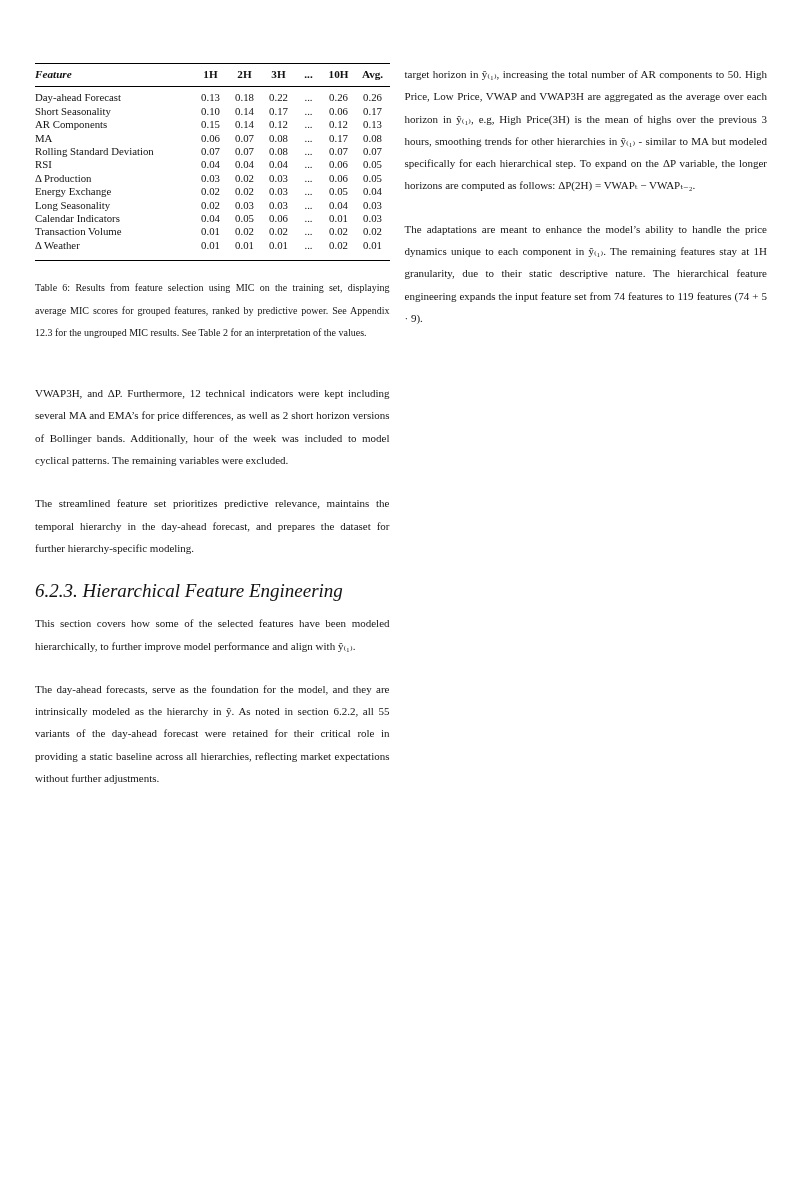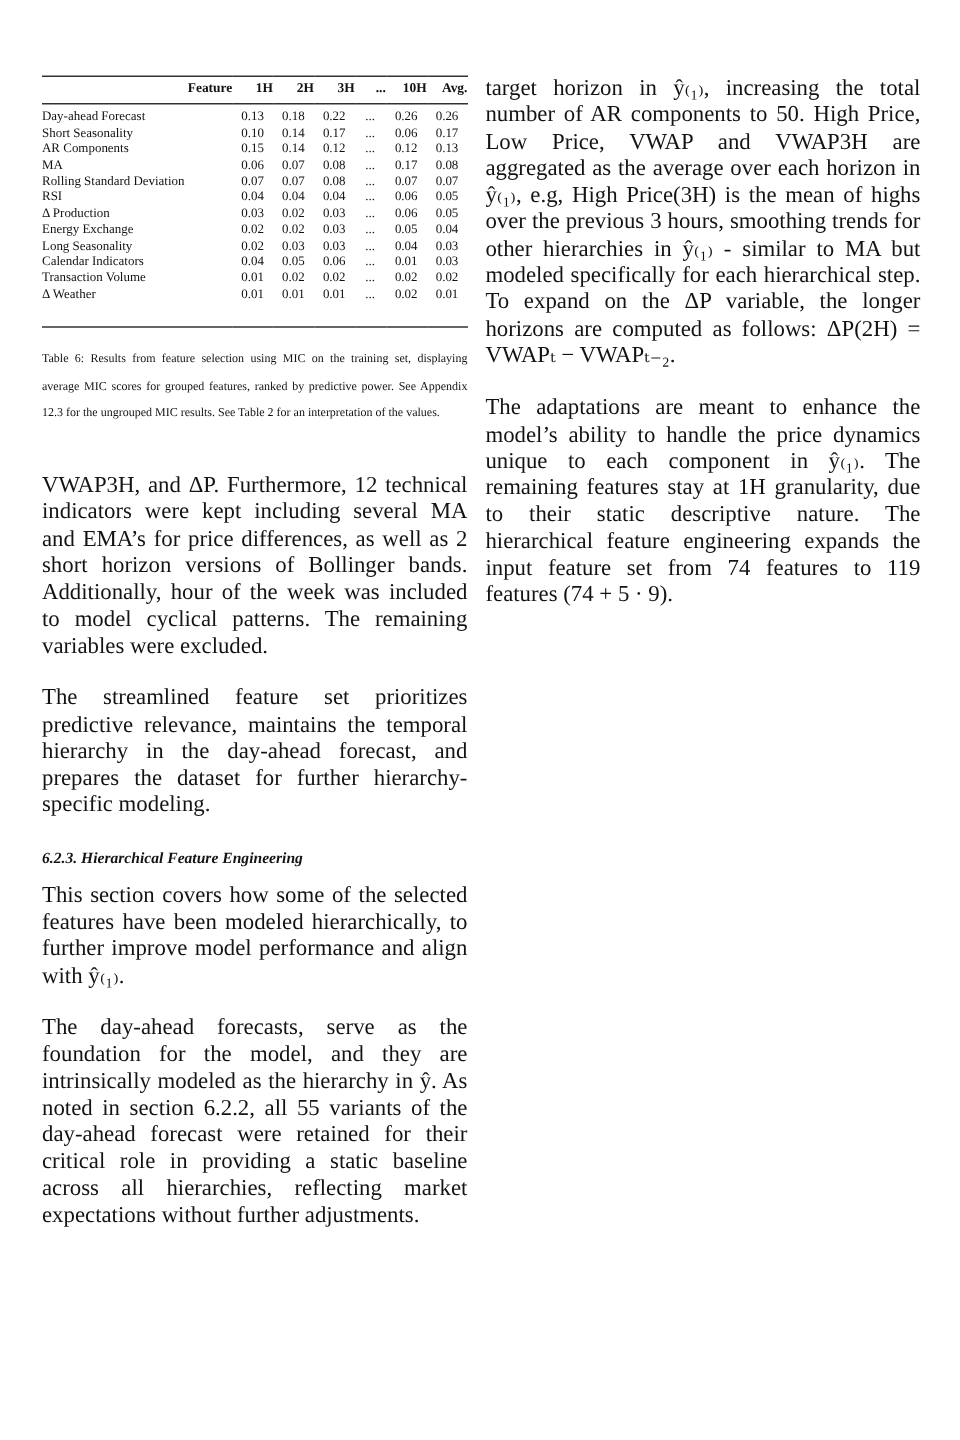--- a/index.html
+++ b/index.html
@@ -19,21 +19,21 @@
     display: flex;
     box-sizing: border-box;
     padding: 63px 33px 0 35px;
     gap: 15px;
   }
   .col { box-sizing: border-box; }
   .col-left  { width: 356px; }
   .col-right { width: 364px; }
 
   p.body-par {
-    font-size: 19px;
+    font-size: 11px;
     line-height: 22.3px;
     text-align: justify;
     margin: 0 0 21px 0;
   }
 
   
   figure.table-block {
     margin: 0 0 38px 0;
     padding: 0;
   }
@@ -44,45 +44,45 @@
     border-bottom: 1.6px solid #000;
     font-size: 10.8px;
     line-height: 13.4px;
     color: #111;
   }
   table.mic th {
     font-weight: bold;
     font-size: 11.2px;
     border-bottom: 0.9px solid #000;
     padding: 4px 0 5px 0;
-    text-align: right;
+    text-align: center;
     white-space: nowrap;
   }
-  table.mic th.feat-col { text-align: right; }
+  table.mic th.feat-col { text-align: left; font-style: italic; }
   table.mic td {
     padding: 0;
     text-align: center;
     white-space: nowrap;
   }
   table.mic td.feat { text-align: left; }
   table.mic tbody tr:first-child td { padding-top: 4px; margin-top: 36px; }
-  table.mic tbody tr:last-child td  { padding-bottom: 20px; }
+  table.mic tbody tr:last-child td  { padding-bottom: 8px; }
   table.mic .num-col { width: 34px; }
   table.mic .dots-col { width: 26px; }
 
   figcaption.table-caption {
     margin-top: 16px;
     font-size: 10px;
     line-height: 22.3px;
     text-align: justify;
   }
 
   h2.subsec {
-    font-size: 13px;
-    font-weight: bold;
+    font-size: 19px;
+    font-weight: normal;
     font-style: italic;
     line-height: 22px;
     margin: 12px 0 10px 0;
   }
 </style>
 </head>
 <body>
 
 <div class="page">
 

